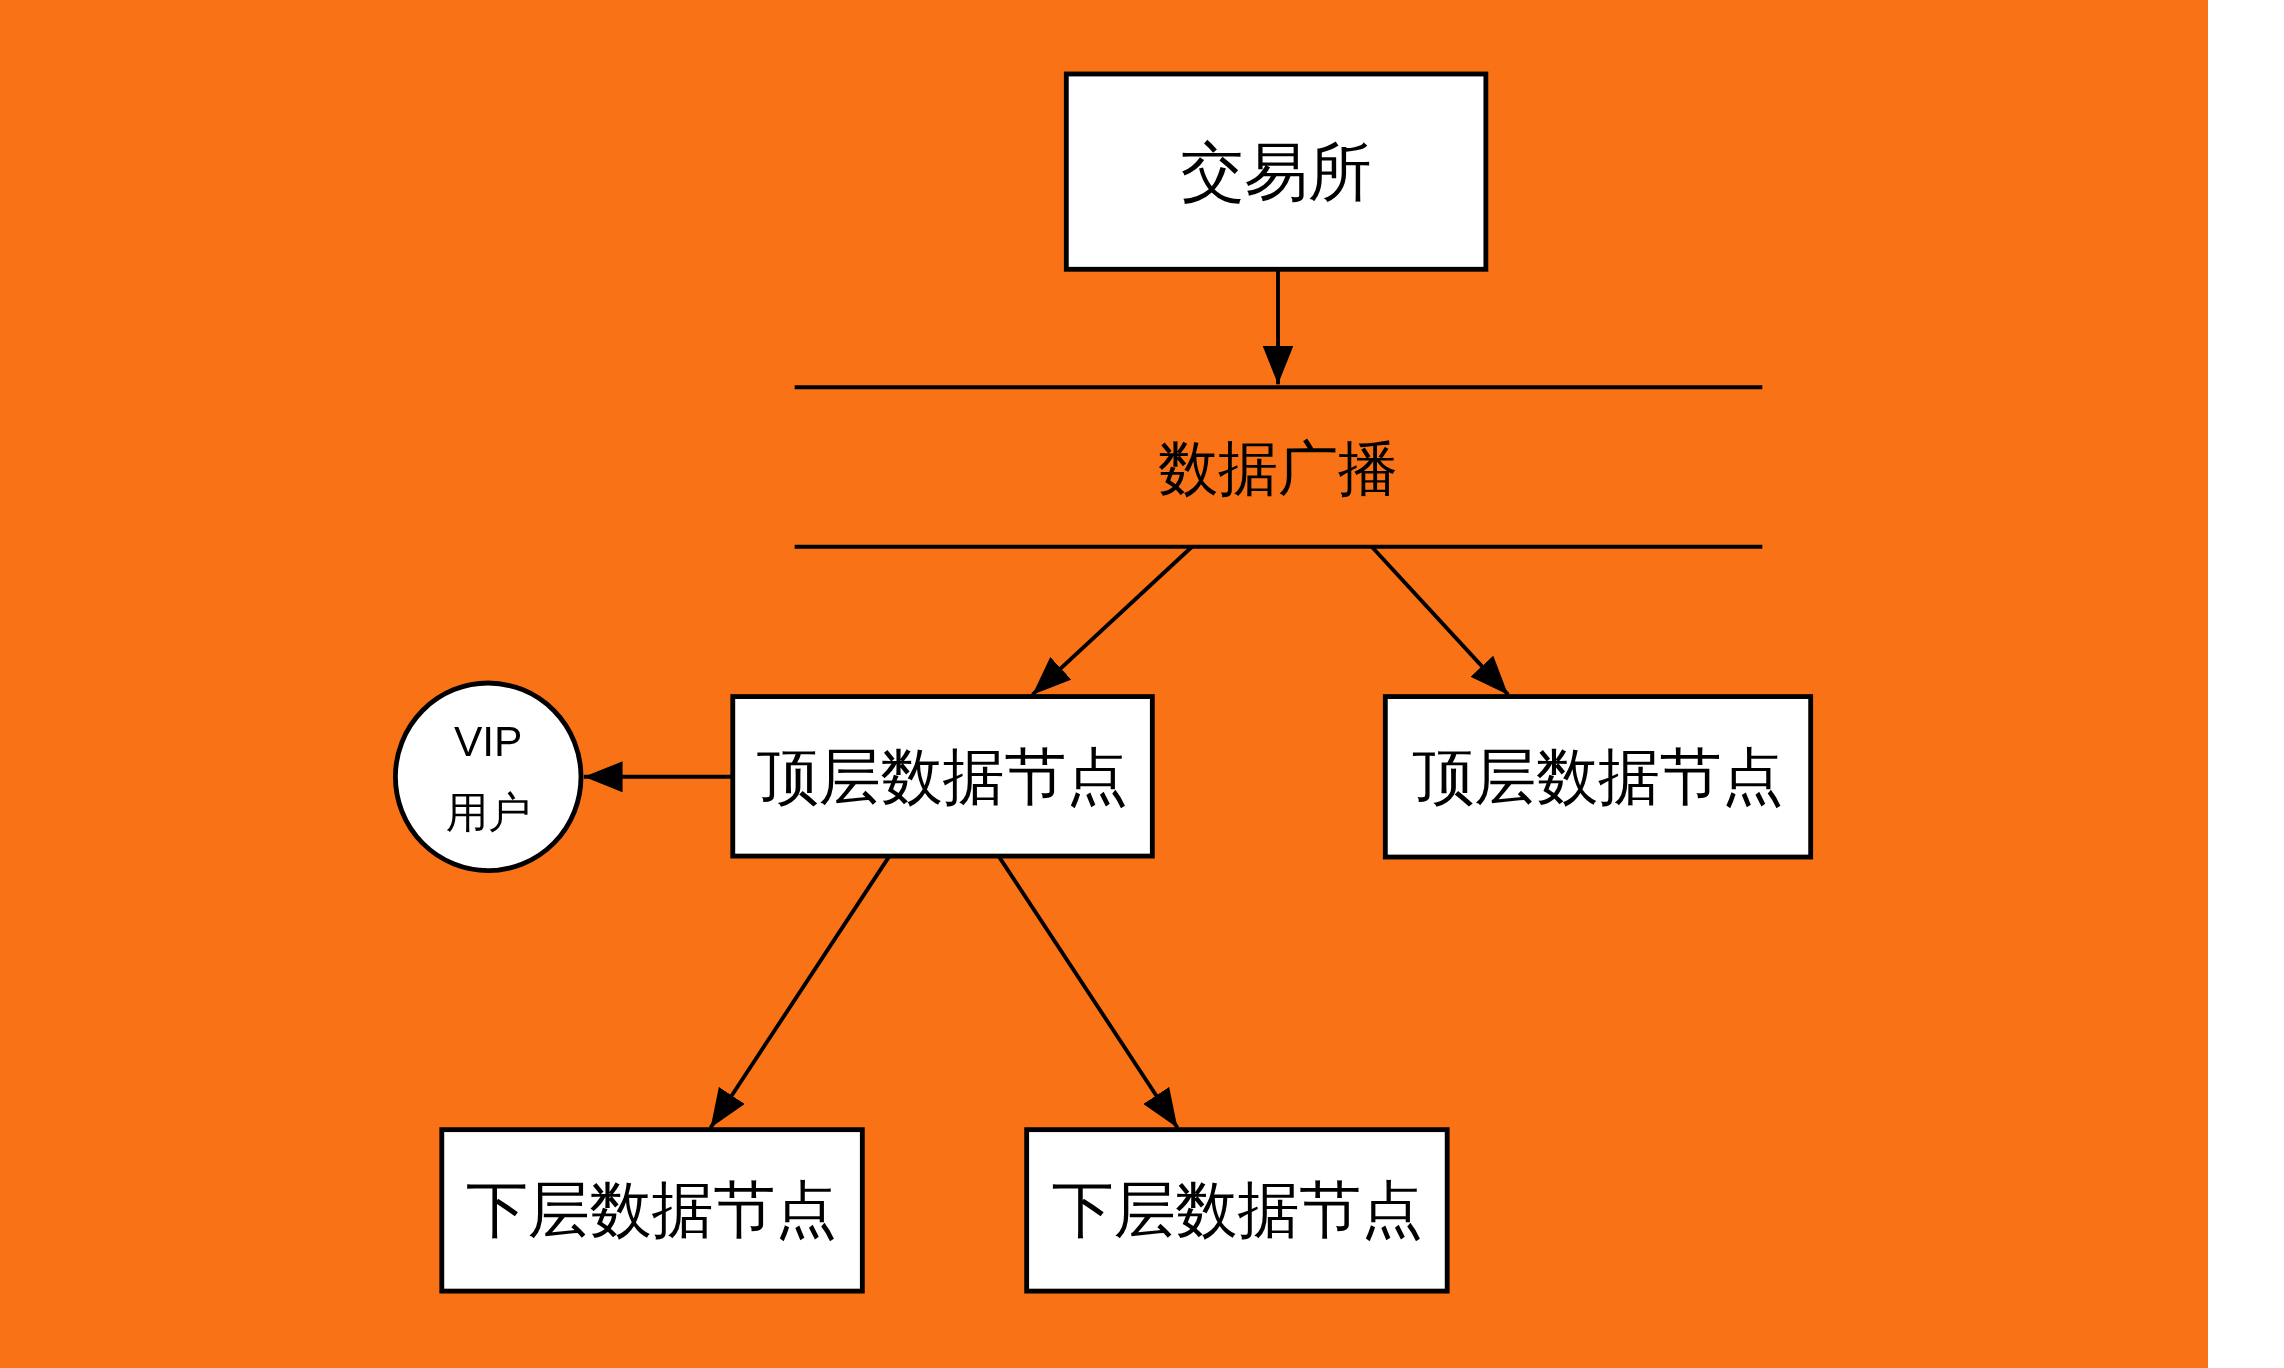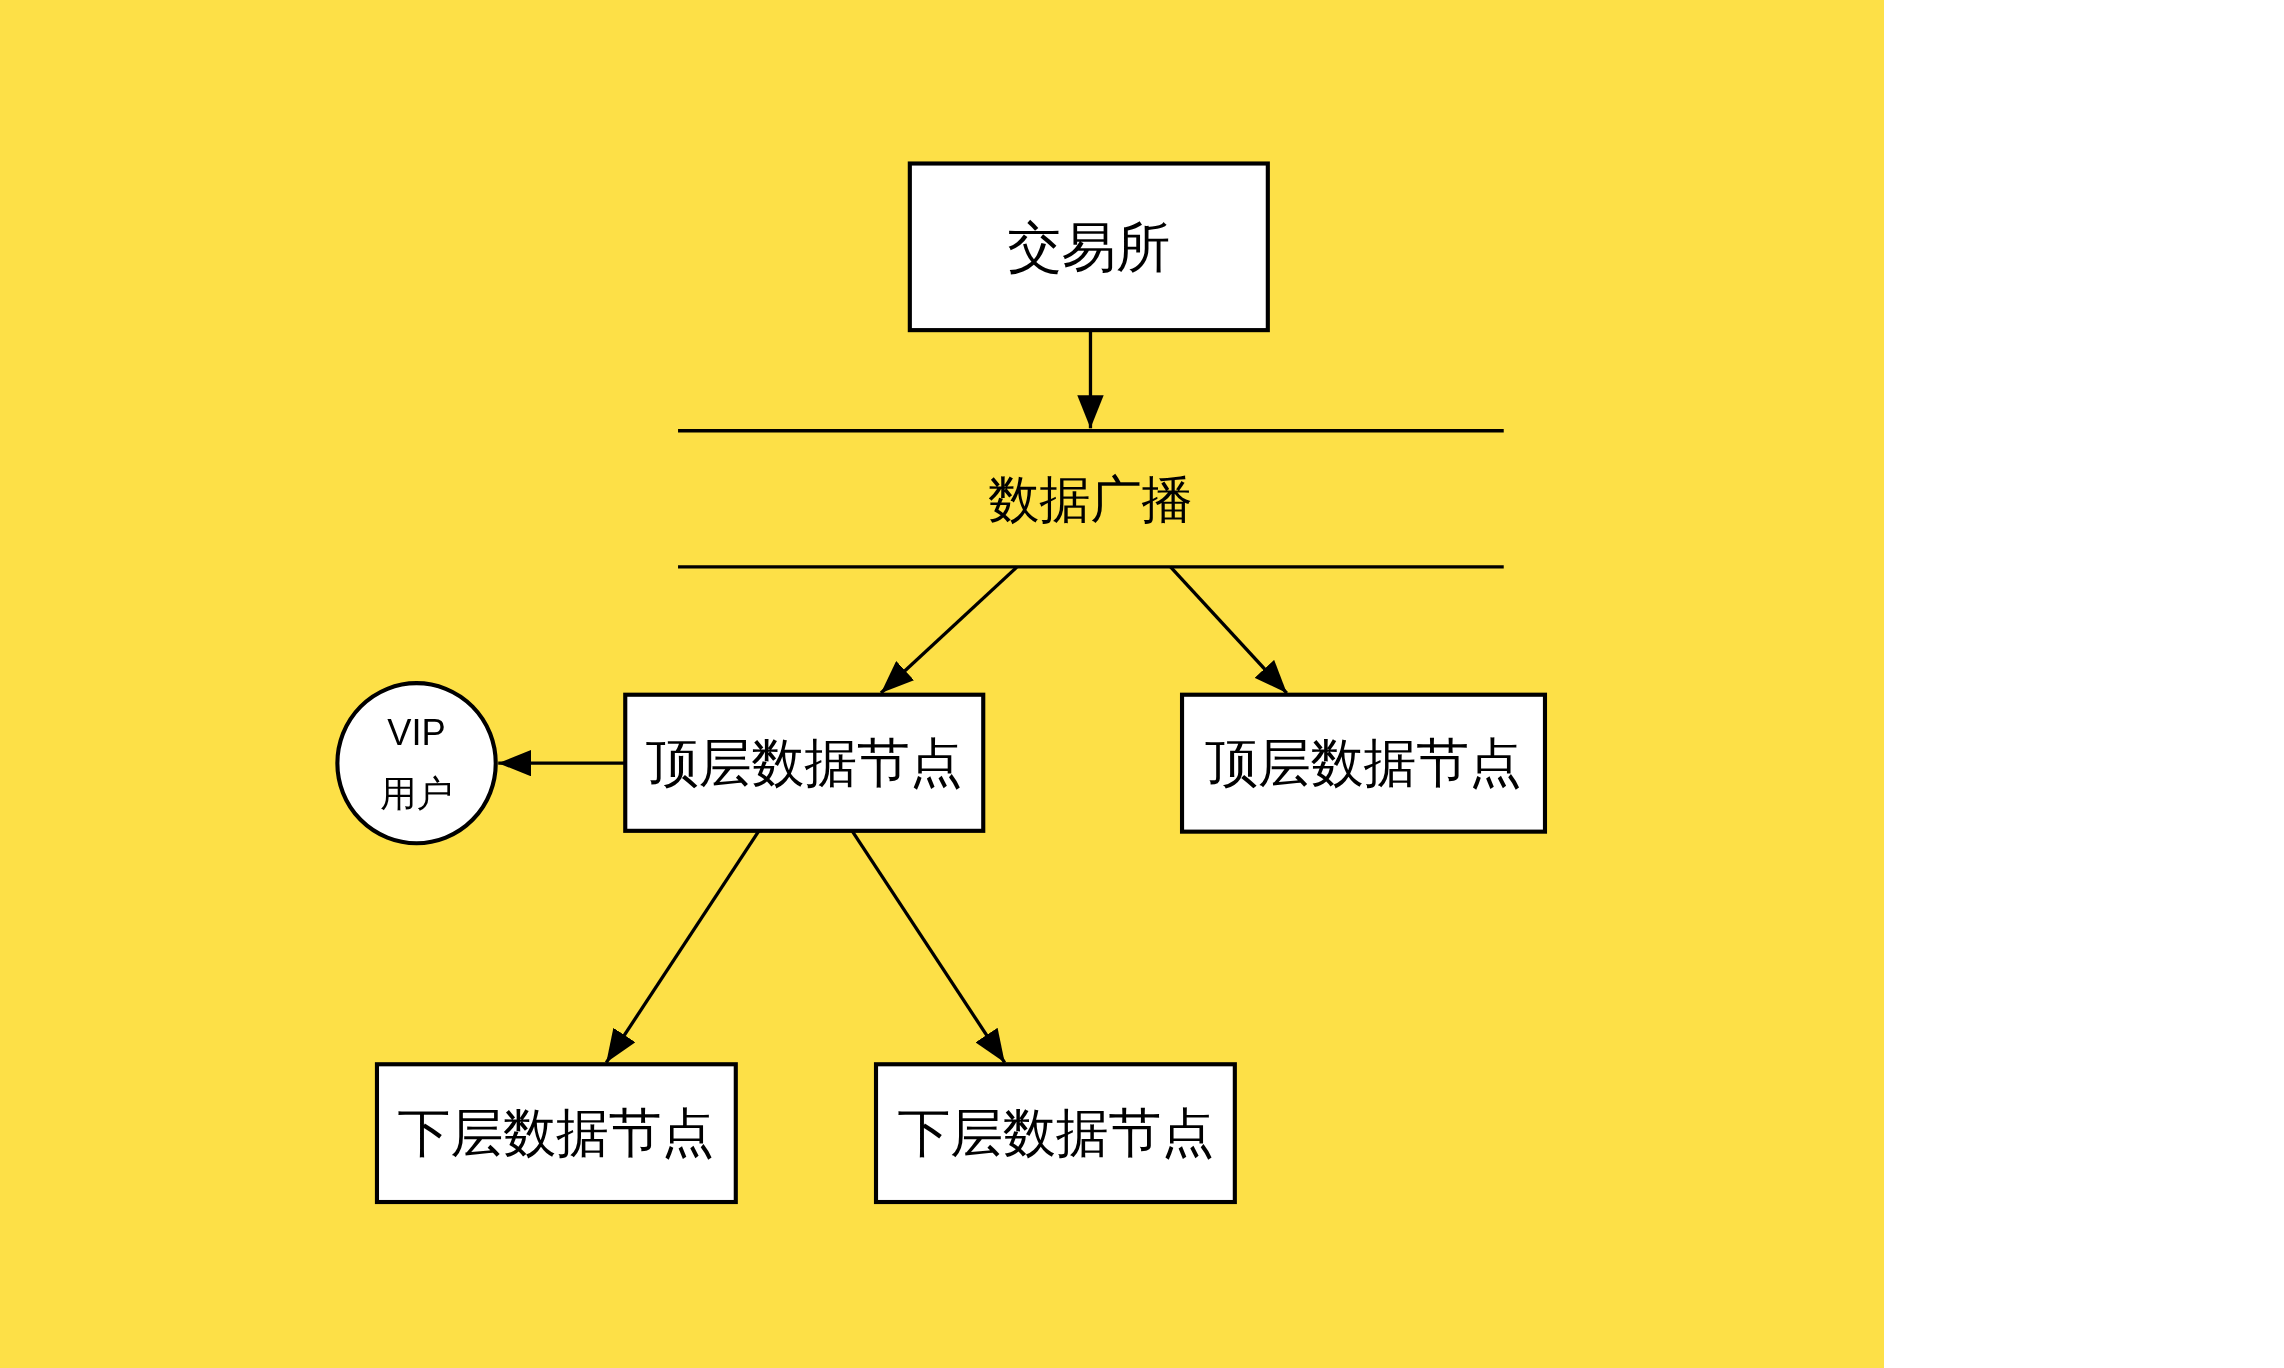--- a/index.html
+++ b/index.html
@@ -1,24 +1,24 @@
 <!DOCTYPE html>
 <html><head>
 <meta charset="utf-8">
 <style>
   html, body {
     margin: 0;
     padding: 0;
     background: #ffffff;
   }
   .stage {
-    width: 1884px;
+    width: 2208px;
     height: 1368px;
     position: relative;
-    background: #fde047;
+    background: #f97316;
     overflow: hidden;
   }
   svg { display: block; width: 100%; height: 100%; }
   text {
     font-family: "Liberation Sans", "DejaVu Sans", sans-serif;
     fill: #000000;
     text-anchor: middle;
   }
   .lbl-node     { font-size: 64px; }
   .lbl-band     { font-size: 62px; }

